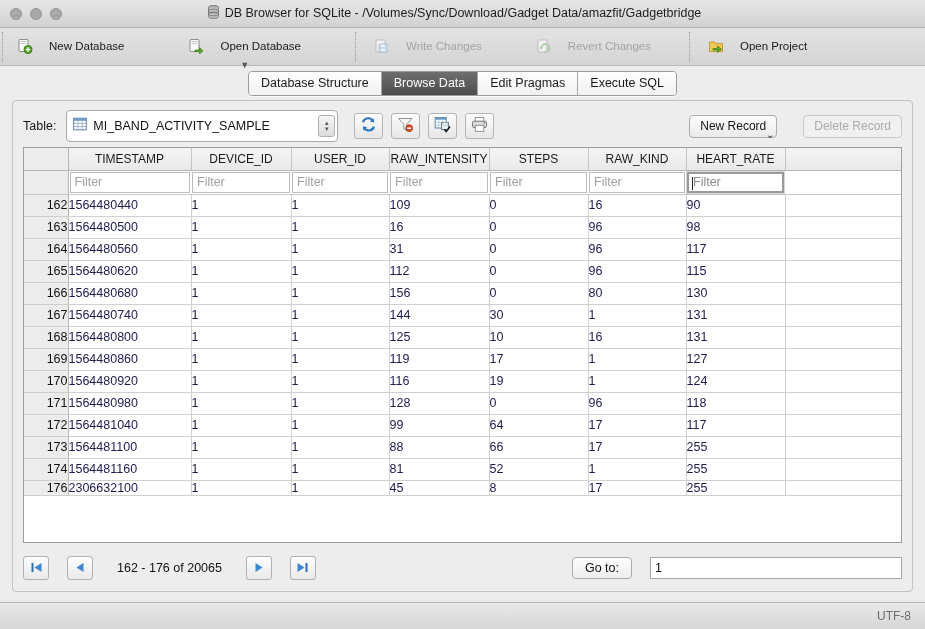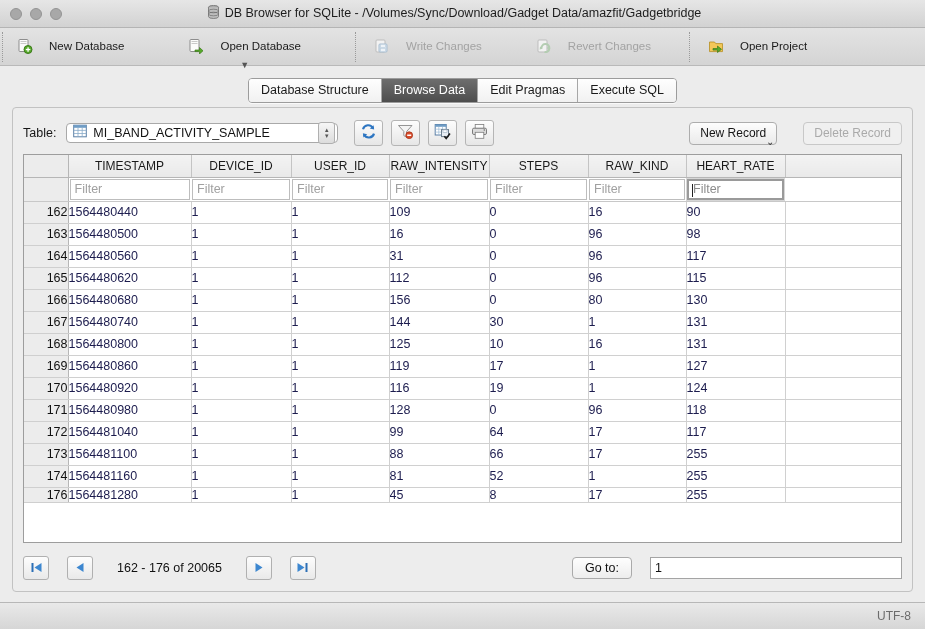--- a/index.html
+++ b/index.html
@@ -96,21 +96,21 @@
     line-height: 1;
   }
 
   
   #tabbar-area {
     flex: 0 0 30px;
     display: flex;
     justify-content: center;
     align-items: center;
     background: #ececec;
-    padding-top: 12px;
+    padding-top: 4px;
   }
   .tabs {
     display: flex;
     border: 1px solid #9c9c9c;
     border-radius: 4px;
     overflow: hidden;
     box-shadow: 0 1px 0 rgba(255,255,255,0.7);
   }
   .tab {
     padding: 3px 12px 4px 12px;
@@ -142,21 +142,21 @@
 
   
   #selector-row {
     flex: 0 0 34px;
     display: flex;
     align-items: center;
     gap: 8px;
   }
   #table-label { font-size: 12.5px; color: #161616; margin-right: 2px; }
   .combo {
-    width: 272px; height: 20px;
+    width: 272px; height: 32px;
     background: #fff;
     border: 1px solid #a9a9a9;
     border-radius: 4px;
     display: flex; align-items: center;
     padding: 0 2px 0 6px;
     position: relative;
     cursor: default;
   }
   .combo .grid-icon { margin-right: 6px; flex: 0 0 auto; }
   .combo .combo-text {
@@ -727,21 +727,21 @@
               <td class="cell">1</td>
               <td class="cell">1</td>
               <td class="cell">81</td>
               <td class="cell">52</td>
               <td class="cell">1</td>
               <td class="cell">255</td>
               <td class="fillcell"></td>
             </tr>
             <tr class="clipped">
               <td class="rowhead">176</td>
-              <td class="cell">1564481280</td>
+              <td class="cell">2306632100</td>
               <td class="cell">1</td>
               <td class="cell">1</td>
               <td class="cell">45</td>
               <td class="cell">8</td>
               <td class="cell">17</td>
               <td class="cell">255</td>
               <td class="fillcell"></td>
             </tr>
           </tbody>
       </table>

